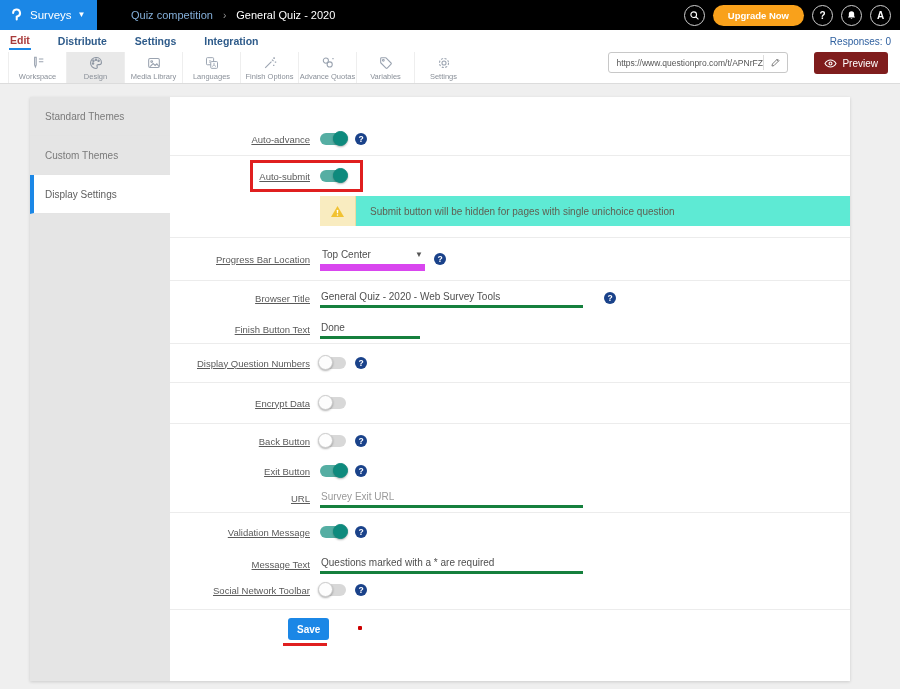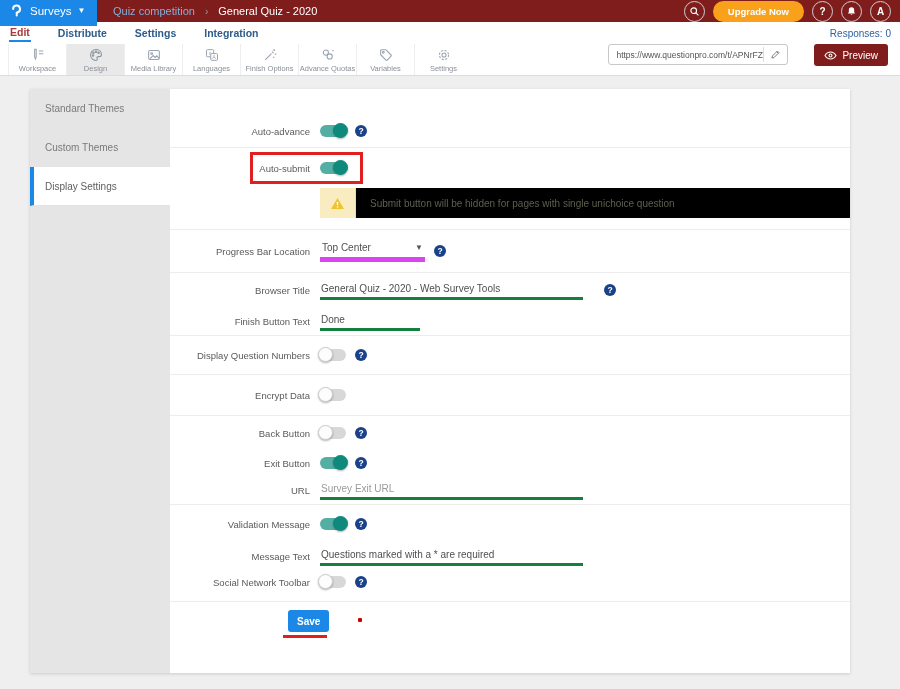--- a/index.html
+++ b/index.html
@@ -1,20 +1,20 @@
 <!DOCTYPE html>
 <html><head>
 <meta charset="utf-8">
 <style>
   * { margin:0; padding:0; box-sizing:border-box; }
   html,body { width:900px; height:689px; overflow:hidden; }
   body { font-family:"Liberation Sans", sans-serif; background:#EFEFEF; color:#555; }
 
   
-  .topbar { height:22px; background:#7f1d1d; display:flex; align-items:center; }
+  .topbar { height:30px; background:#000000; display:flex; align-items:center;gap:18px; }
   .logo-area { width:97px; height:30px; background:#1B87E6; display:flex; align-items:center; padding:0 9px; gap:6px; flex:0 0 auto; }
   .logo-mark { width:15px; height:16px; display:inline-flex; }
   .product-name { color:#fff; font-size:11.5px; }
   .caret-down { color:#fff; font-size:8px; line-height:1; }
   .breadcrumb { display:flex; align-items:center; gap:10px; padding-left:16px; font-size:11px; }
   .crumb-folder { color:#84AFD9; }
   .crumb-sep { color:#9a9a9a; font-size:10px; }
   .crumb-survey { color:#fff; }
   .topbar-right { margin-left:auto; display:flex; align-items:center; gap:8px; padding-right:9px; }
   .circle-btn { width:21px; height:21px; border:1.5px solid #CFCFCF; border-radius:50%; display:inline-flex; align-items:center; justify-content:center; color:#fff; font-size:10px; font-weight:bold; background:transparent; }
@@ -42,44 +42,44 @@
   
   .page { height:605px; background:#EFEFEF; padding:13px 0 0 30px; }
   .card { width:820px; height:584px; background:#fff; box-shadow:0 1px 3px rgba(0,0,0,.15); display:flex; overflow:hidden; }
   .side { width:140px; background:#e5e5e5; flex:0 0 auto; }
   .side-item { height:39px; display:flex; align-items:center; padding-left:15px; font-size:10px; color:#7A7A7A; border-bottom:1px solid #E4E4E4; cursor:pointer; }
   .side-item.active { background:#fff; border-left:4px solid #1B87E6; padding-left:11px; color:#5E5E5E; }
 
   .content { flex:1; position:relative; padding-top:29px; }
   .sep { border-top:1px solid #ECECEC; }
   .row { display:flex; align-items:center; }
-  .lbl { width:140px; text-align:right; font-size:9.5px; color:#5A5A5A; flex:0 0 auto; }
+  .lbl { width:140px; text-align:right; font-size:9.5px; color:#5A5A5A; flex:0 0 auto;text-decoration:underline; }
   .ctrl { margin-left:10px; display:flex; align-items:center; gap:9px; }
 
   .toggle { width:26px; height:12px; border-radius:7px; background:#D8D8D8; position:relative; display:inline-block; cursor:pointer; flex:0 0 auto; }
   .toggle .knob { width:15px; height:15px; border-radius:50%; background:#FDFDFD; border:1px solid #CCC; position:absolute; left:-2px; top:-2px; box-shadow:0 1px 2px rgba(0,0,0,.3); }
   .toggle.on { background:#55AEA3; }
   .toggle.on .knob { left:auto; right:-2px; background:#0E8A7D; border-color:#0E8A7D; }
 
   .help { width:12px; height:12px; border-radius:50%; background:#1A428A; color:#fff; font-size:8.5px; font-weight:bold; display:inline-flex; align-items:center; justify-content:center; flex:0 0 auto; }
 
   .txt-input { border:none; border-bottom:3px solid #15803d; font-size:10px; color:#4F4F4F; outline:none; padding:2px 1px 3px; font-family:"Liberation Sans",sans-serif; background:transparent; }
   .txt-input::placeholder { color:#9a9a9a; }
   .w-long { width:263px; }
   .w-short { width:100px; }
 
-  .select-box { width:105px; border-bottom:5px solid #d946ef; display:flex; align-items:center; justify-content:space-between; font-size:10px; color:#4F4F4F; padding:2px 2px 4px; cursor:pointer; }
+  .select-box { width:105px; border-bottom:7px solid #d946ef; display:flex; align-items:center; justify-content:space-between; font-size:10px; color:#4F4F4F; padding:2px 2px 4px; cursor:pointer; }
   .select-caret { font-size:8px; color:#555; }
 
   .row-autosubmit { height:40px; position:relative; }
   .red-box { position:absolute; left:80px; top:4px; width:113px; height:32px; border:3px solid #E01F1F; pointer-events:none; }
 
   .warning { margin-left:150px; height:30px; display:flex; align-items:stretch; }
   .warning-icon-cell { width:36px; background:#F9ECC0; border-right:1px solid #EDDCA2; display:flex; align-items:center; justify-content:center; flex:0 0 auto; }
-  .warning-text-cell { flex:1; background:#000000; display:flex; align-items:center; padding-left:14px; font-size:10px; color:#5F5F52; }
+  .warning-text-cell { flex:1; background:#5eead4; display:flex; align-items:center; padding-left:14px; font-size:10px; color:#5F5F52; }
 
   .save-row { position:relative; height:46px; padding:8px 0 0 118px; }
   .save-btn { background:#1B87E6; color:#fff; border:none; border-radius:3px; font-size:10px; font-weight:bold; height:22px; padding:0 9px; }
   .save-underline { position:absolute; left:113px; top:33px; width:44px; height:3px; background:#E01F1F; }
   .red-dot { position:absolute; left:188px; top:16px; width:4px; height:4px; background:#CC0000; border-radius:1px; } .h34{height:34px} .h28{height:28px} .h26{height:26px}
   .h38{height:38px} .h40{height:40px} .h42{height:42px}
   .mt3{margin-top:3px} .mt11{margin-top:11px} .mt6{margin-top:6px}
   .browser-help { margin-left:12px; }
 </style>
 </head>

